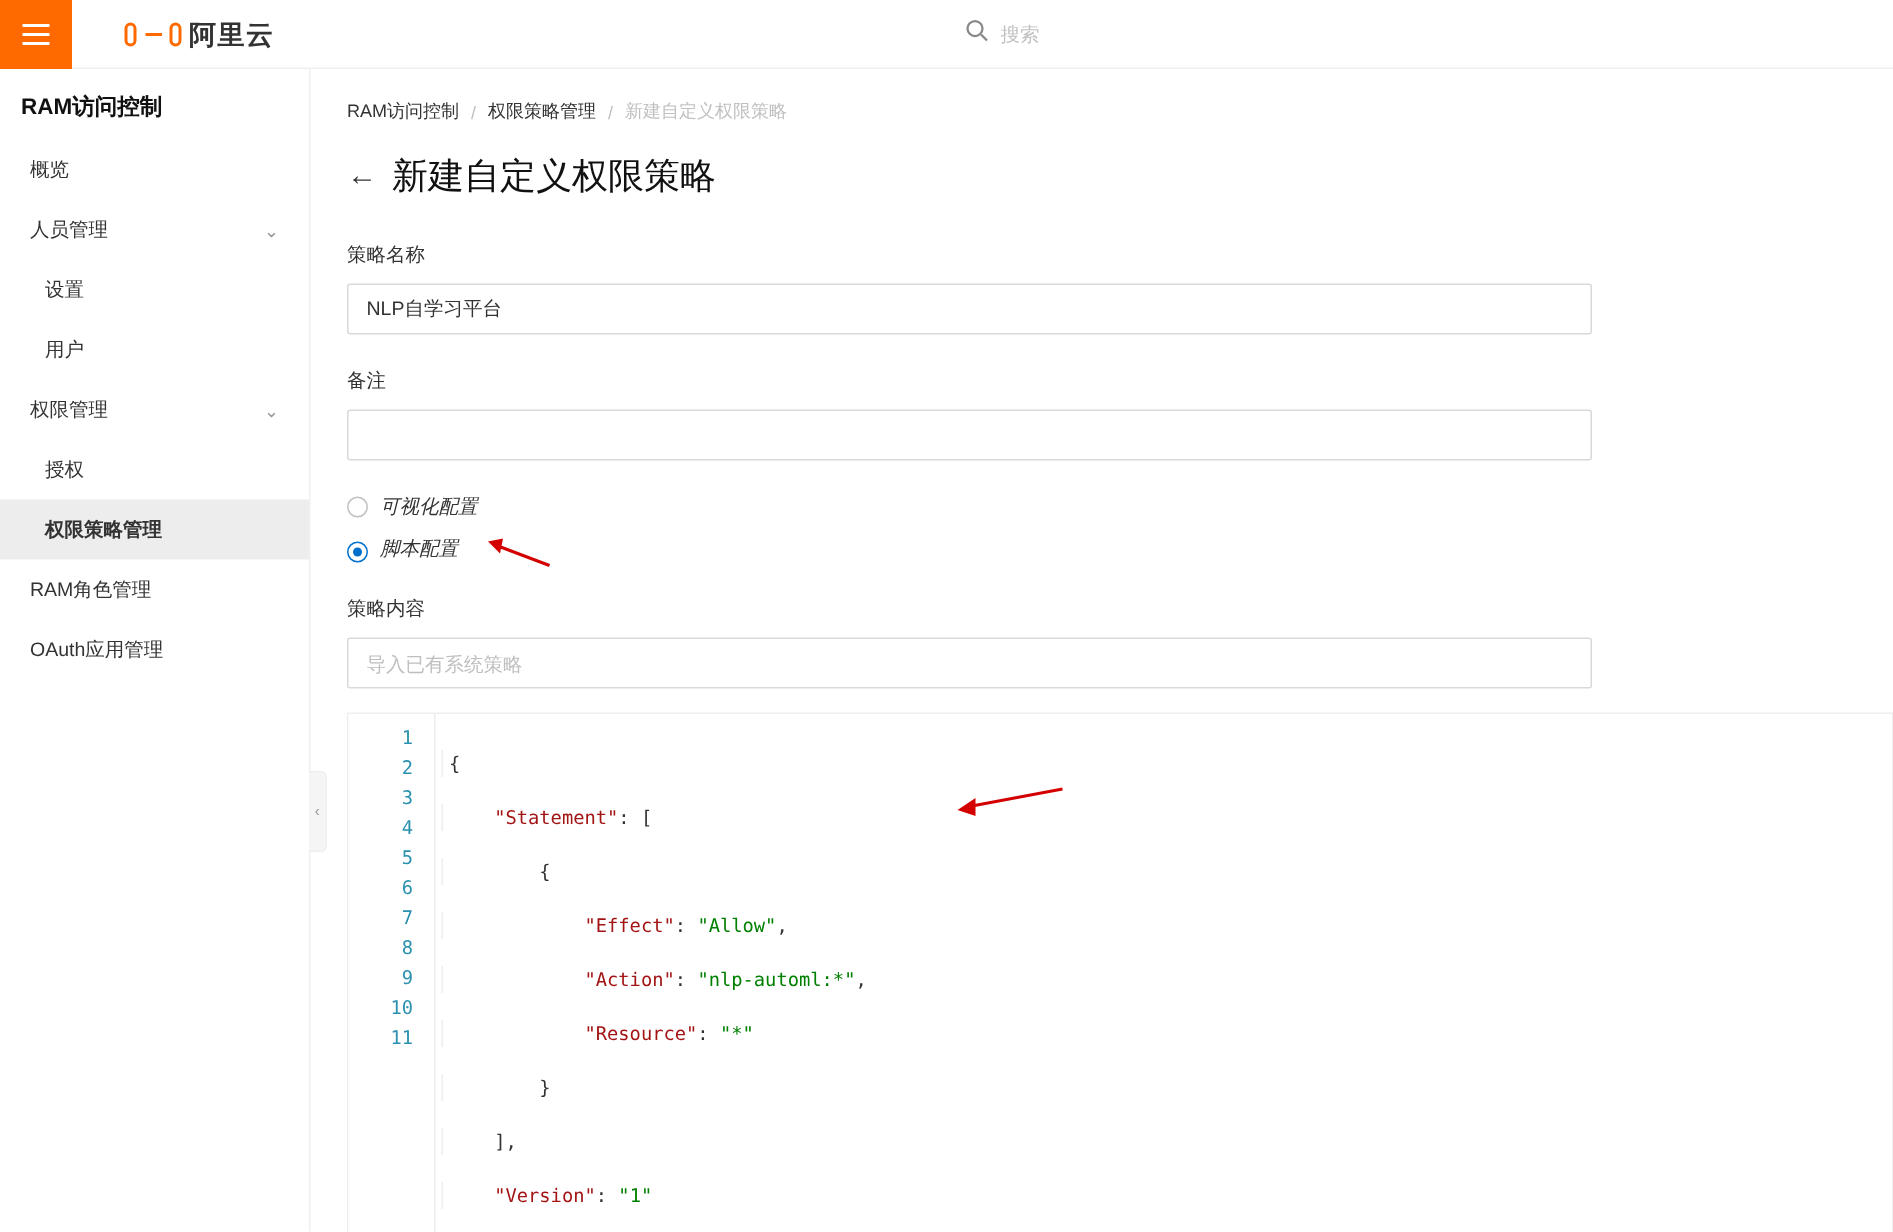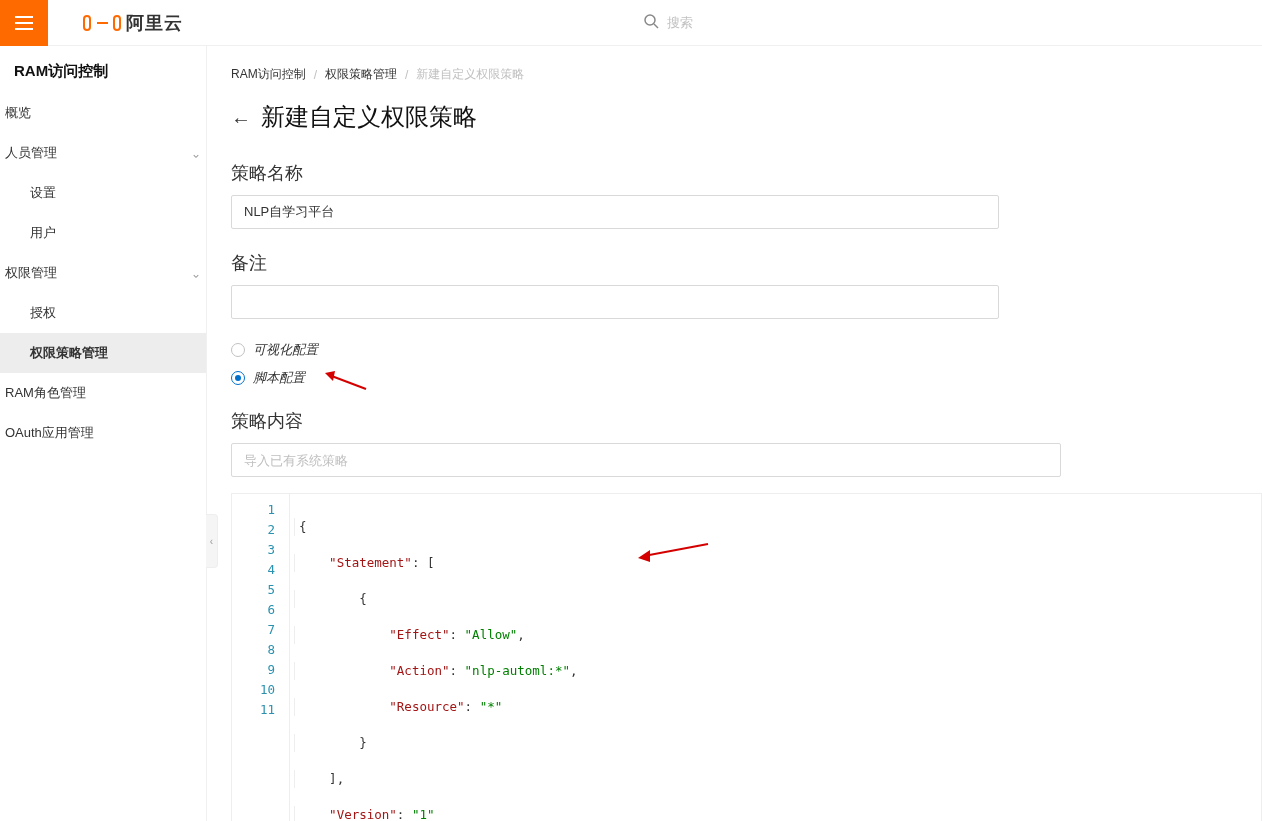--- a/index.html
+++ b/index.html
@@ -15,38 +15,38 @@
 .logo-text { font-size: 18px; font-weight: 600; color: #333; letter-spacing: 1px; }
 .search-wrap { margin-left: 440px; display: flex; align-items: center; gap: 8px; }
 .search-icon { color: #888; font-size: 16px; }
 .search-input { border: none; outline: none; font-size: 13px; color: #a16207; width: 200px; }
 .search-input::placeholder { color: #c0c0c0; }
 
 
 .layout { display: flex; height: calc(100% - 46px); }
 .sidebar { width: 207px; background: #fff; border-right: 1px solid #f0f0f0; position: relative; }
 .sidebar-title { padding: 16px 14px 12px; font-size: 15px; font-weight: 600; color: #111; }
-.nav-item { padding: 11px 5px; font-size: 13px; color: #333; cursor: pointer; display: flex; align-items: center; justify-content: space-between; }
+.nav-item { padding: 11px 20px; font-size: 13px; color: #333; cursor: pointer; display: flex; align-items: center; justify-content: space-between; }
 .nav-item.sub { padding-left: 30px; }
 .nav-item.active { background: #ededed; font-weight: 600; }
 .chevron { font-size: 12px; color: #999; transform: rotate(180deg); display: inline-block; }
 .collapse-handle { position: absolute; right: -12px; top: 468px; width: 12px; height: 54px; background: #f5f5f5; border: 1px solid #eee; border-left: none; border-radius: 0 4px 4px 0; display: flex; align-items: center; justify-content: center; cursor: pointer; color: #999; font-size: 10px; }
 
 
 .main { flex: 1; padding: 20px 24px; overflow: auto; }
 .breadcrumb { font-size: 12px; color: #666; display: flex; align-items: center; gap: 8px; }
 .breadcrumb .sep { color: #c0c0c0; }
 .breadcrumb .current { color: #c0c0c0; }
 .breadcrumb a { color: #333; cursor: pointer; }
 .page-title { display: flex; align-items: center; gap: 10px; margin: 18px 0 28px; }
 .back-arrow { font-size: 20px; color: #333; cursor: pointer; }
 .page-title h1 { font-size: 24px; font-weight: 500; color: #111; }
 
-.form-label { font-size: 18px; color: #333; margin-bottom: 10px; }
-.text-input { width: 768px; border: 1px solid #d9d9d9; border-radius: 2px; padding: 8px 12px; font-size: 13px; color: #333; outline: none; height: 34px; }
+.form-label { font-size: 13px; color: #333; margin-bottom: 10px; }
+.text-input { width: 830px; border: 1px solid #d9d9d9; border-radius: 2px; padding: 8px 12px; font-size: 13px; color: #333; outline: none; height: 34px; }
 .text-input::placeholder { color: #bfbfbf; }
 .form-group { margin-bottom: 22px; }
 
 .radio-row { display: flex; align-items: center; gap: 8px; margin-bottom: 10px; cursor: pointer; font-style: italic; }
 .radio { width: 14px; height: 14px; border-radius: 50%; border: 1px solid #c0c0c0; display: inline-flex; align-items: center; justify-content: center; flex-shrink: 0; }
 .radio.checked { border-color: #0070cc; }
 .radio.checked::after { content: ""; width: 6px; height: 6px; border-radius: 50%; background: #0070cc; }
 .radio-label { font-size: 13px; color: #333; }
 
 
@@ -152,21 +152,21 @@
     <div class="form-group">
       <div class="form-label">备注</div>
       <input class="text-input" value="" style="">
     </div>
 
     <div class="form-group">
       <div class="radio-row">
         <span class="radio"></span>
         <span class="radio-label">可视化配置</span>
       </div>
-      <div class="radio-row" style="position:relative;">
+      <div class="radio-row" style="position:relative;align-items:flex-end;">
         <span class="radio checked"></span>
         <span class="radio-label">脚本配置</span>
         <svg class="arrow" style="left:90px;top:-2px;" width="50" height="28" viewBox="0 0 50 28">
           <path d="M 45 22 L 8 8" stroke="#d40000" stroke-width="2" fill="none"></path>
           <path d="M 4 6 L 14 4 L 12 14 Z" fill="#d40000"></path>
         </svg>
       </div>
     </div>
 
     <div class="form-group" style="margin-bottom:12px;">

